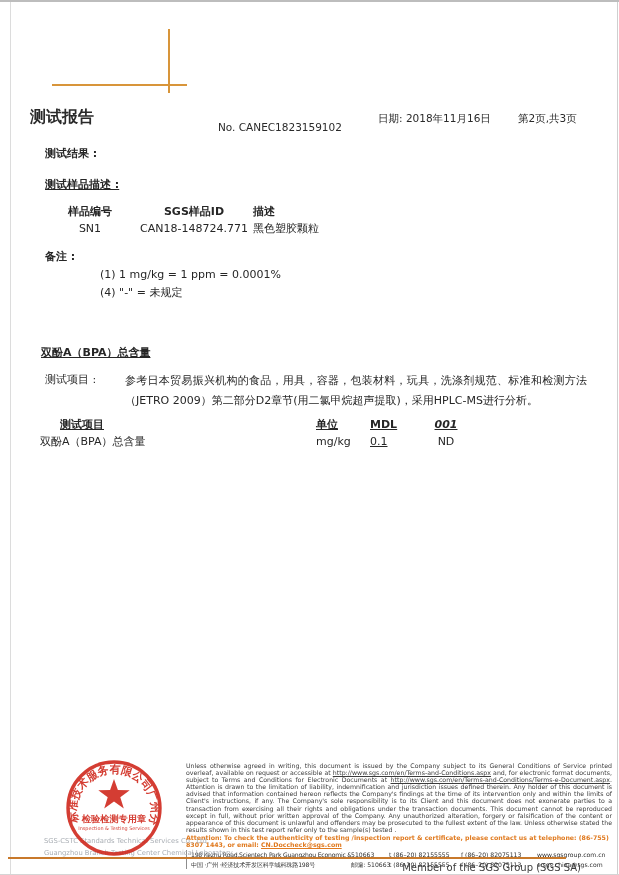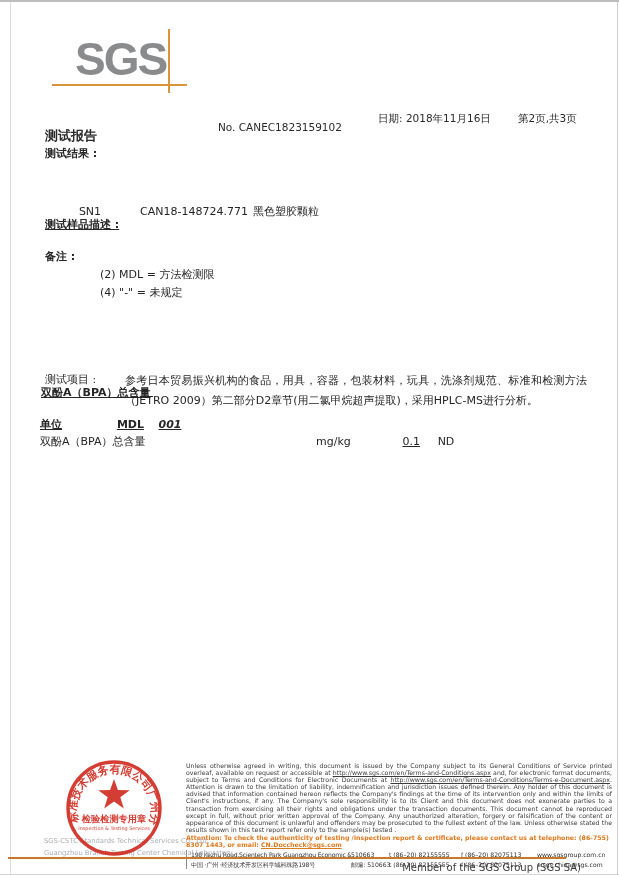--- a/index.html
+++ b/index.html
@@ -11,28 +11,28 @@
   .edge-right{position:absolute;top:2px;right:1px;bottom:0;width:1px;background:#cfcfcf;}
   .edge-bottom{position:absolute;left:0;right:0;bottom:0;height:1px;background:#d5d5d5;}
 
   
   .logo-text{position:absolute;left:75px;top:36px;font-size:46px;font-weight:bold;
              color:#8a8b8d;letter-spacing:-2px;line-height:46px;font-family:"Liberation Sans","DejaVu Sans",sans-serif;}
   .logo-hline{position:absolute;left:52px;top:84px;width:135px;height:2px;background:#d8953a;}
   .logo-vline{position:absolute;left:168px;top:29px;width:2px;height:64px;background:#d8953a;}
 
   
-  .doc-title{position:absolute;left:45px;top:107px;font-size:13px;font-weight:bold;color:#2a2a2a;margin-top:20px;}
+  .doc-title{position:absolute;left:30px;top:107px;font-size:16px;font-weight:bold;color:#2a2a2a;}
   .report-no{position:absolute;left:218px;top:121px;font-size:10.5px;color:#2a2a2a;}
   .report-date{position:absolute;left:378px;top:112px;font-size:10.5px;color:#2a2a2a;}
   .page-info{position:absolute;left:518px;top:112px;font-size:10.5px;color:#2a2a2a;}
 
   .txt{font-size:11px;color:#262626;}
   .b{font-weight:bold;}
-  .u{text-decoration:underline;margin-top:40px;}
+  .u{text-decoration:underline;}
   .i{font-style:italic;}
 
   .results-heading{position:absolute;left:45px;top:146px;}
   .sampledesc-heading{position:absolute;left:45px;top:177px;}
 
   .sample-table{position:absolute;left:45px;top:203px;width:330px;}
   .sample-table .row{display:flex;line-height:17px;}
   .st-c1{width:90px;text-align:center;}
   .st-c2{width:118px;text-align:center;}
   .st-c3{padding-left:0px;text-align:left;}
@@ -42,21 +42,21 @@
 
   .bpa-heading{position:absolute;left:41px;top:345px;}
   .method-label{position:absolute;left:45px;top:372px;}
   .method-text{position:absolute;left:125px;top:371px;width:462px;line-height:19.5px;text-align:justify;}
 
   .result-table{position:absolute;left:40px;top:416px;width:432px;}
   .result-table .row{display:flex;line-height:17px;}
   .rt-item{flex:1;text-align:left;}
   .rt-item.hd{padding-left:20px;}
   .rt-unit{width:54px;}
-  .rt-mdl{width:50px;text-align:right;text-decoration:underline;}
+  .rt-mdl{width:50px;text-align:left;text-decoration:underline;}
   .rt-001{width:52px;text-align:center;}
   .company-lines{position:absolute;left:44px;top:836px;font-size:6.8px;color:#a9aeb4;line-height:11.5px;z-index:1;}
   .stamp{position:absolute;left:64px;top:758px;width:100px;height:100px;z-index:2;opacity:.9;}
   .footer-right{position:absolute;left:186px;top:762px;width:426px;}
   .disclaimer{font-size:6.25px;line-height:7.1px;color:#3d3d3d;text-align:justify;}
   .attention{font-size:6.25px;line-height:7.1px;color:#e07a1f;font-weight:bold;margin-top:1px;}
   .addr-block{margin-top:2px;border-left:1px solid #8d8d8d;padding-left:4px;font-size:6.1px;line-height:9.5px;color:#2f2f2f;}
   .addr-row{display:flex;white-space:nowrap;}
   .a-c1{width:160px;overflow:hidden;letter-spacing:-0.2px;}
   .a-c2{width:38px;}
@@ -68,52 +68,57 @@
 </style>
 </head>
 <body>
 
 <div class="page">
   <div class="edge-top"></div>
   <div class="edge-left"></div>
   <div class="edge-right"></div>
   <div class="edge-bottom"></div>
 
-  <div class="logo-text">SGS</div>
   <div class="logo-hline"></div>
   <div class="logo-vline"></div>
 
   <div class="doc-title">测试报告</div>
   <div class="report-no">No. CANEC1823159102</div>
   <div class="report-date">日期: 2018年11月16日</div>
   <div class="page-info">第2页,共3页</div>
 
   <div class="results-heading txt b">测试结果 :</div>
   <div class="sampledesc-heading txt b u">测试样品描述 :</div>
 
   <div class="sample-table txt">
     <div class="row">
+      <div class="st-c1 b">样品编号</div>
+      <div class="st-c2 b">SGS样品ID</div>
+      <div class="st-c3 b">描述</div>
+    </div>
+    <div class="row">
       <div class="st-c1">SN1</div>
       <div class="st-c2">CAN18-148724.771</div>
       <div class="st-c3">黑色塑胶颗粒</div>
     </div>
   </div>
 
   <div class="remarks-heading txt b">备注 :</div>
   <div class="remarks-list txt">
-    <div>(2) MDL = 方法检测限</div>
+    <div>(1) 1 mg/kg = 1 ppm = 0.0001%</div>
     <div>(4) "-" = 未规定</div>
   </div>
 
   <div class="bpa-heading txt b u">双酚A（BPA）总含量</div>
   <div class="method-label txt">测试项目 :</div>
   <div class="method-text txt">参考日本贸易振兴机构的食品，用具，容器，包装材料，玩具，洗涤剂规范、标准和检测方法（JETRO 2009）第二部分D2章节(用二氯甲烷超声提取)，采用HPLC-MS进行分析。</div>
 
   <div class="result-table txt">
     <div class="row">
+      <div class="rt-item hd"><span class="b u">测试项目</span></div>
       <div class="rt-unit"><span class="b u">单位</span></div>
       <div class="rt-mdl"><span class="b u">MDL</span></div>
       <div class="rt-001"><span class="b u i">001</span></div>
     </div>
     <div class="row">
       <div class="rt-item">双酚A（BPA）总含量</div>
       <div class="rt-unit">mg/kg</div>
       <div class="rt-mdl">0.1</div>
       <div class="rt-001">ND</div>
     </div>

